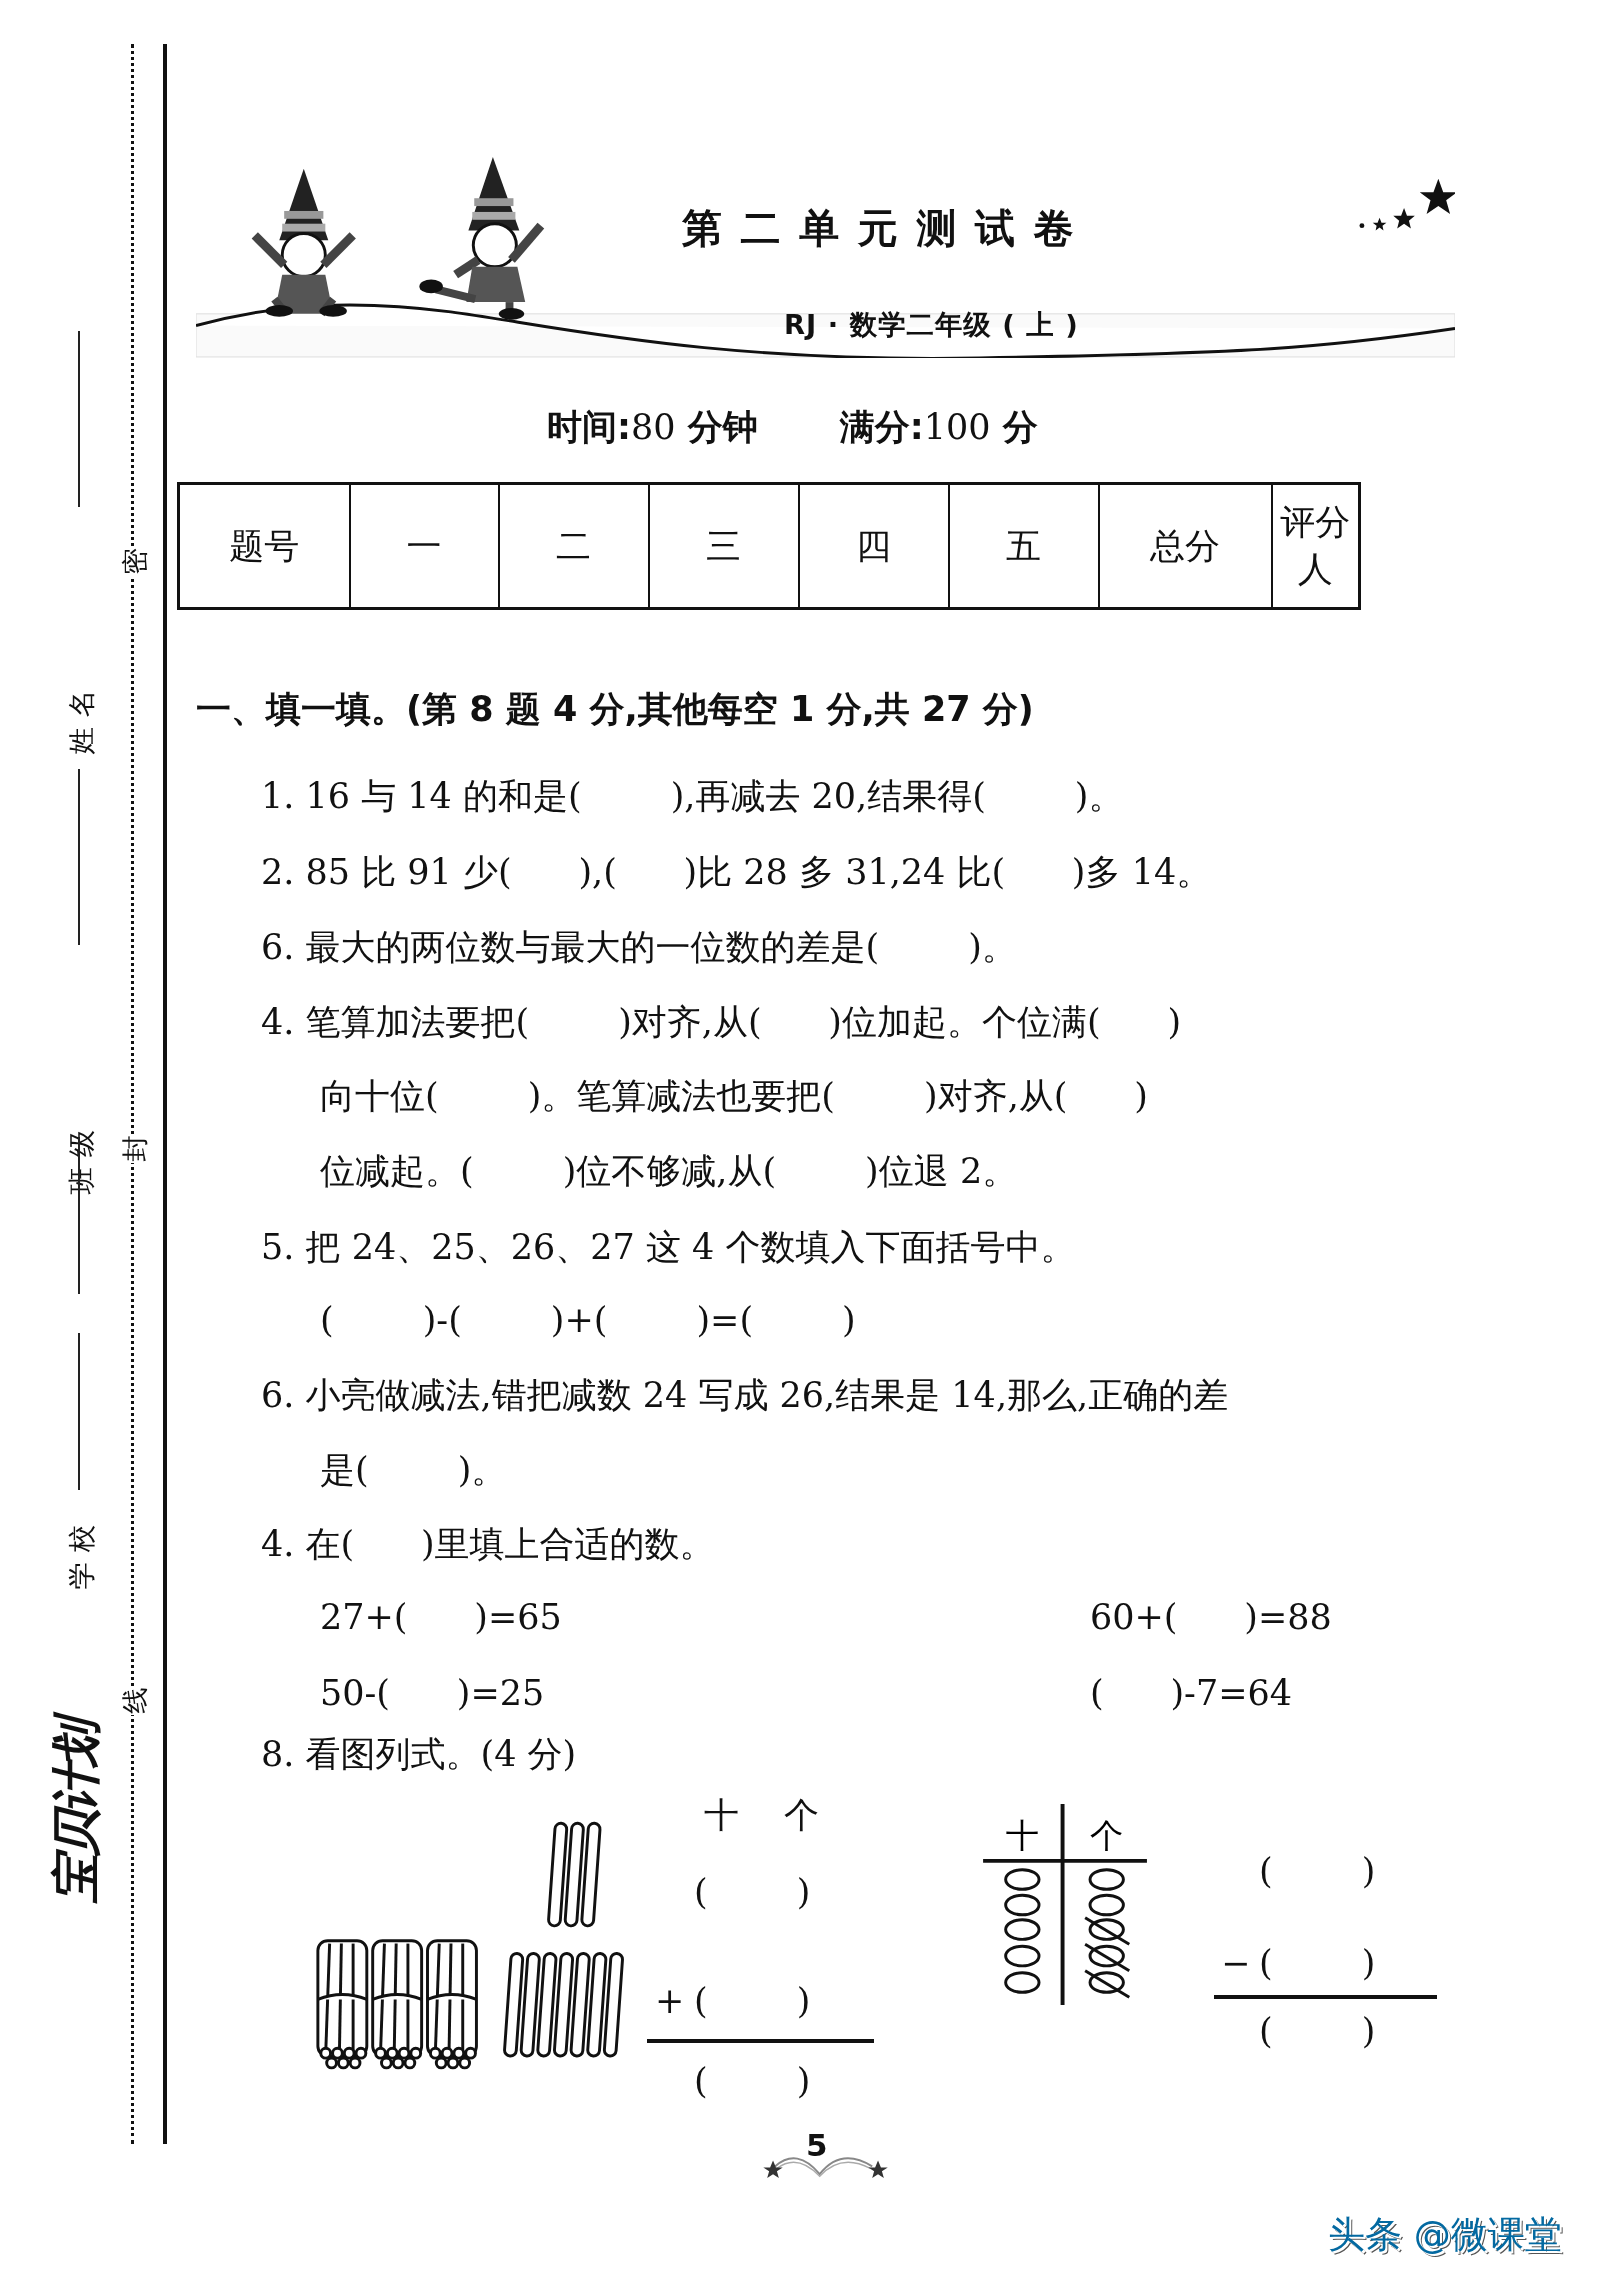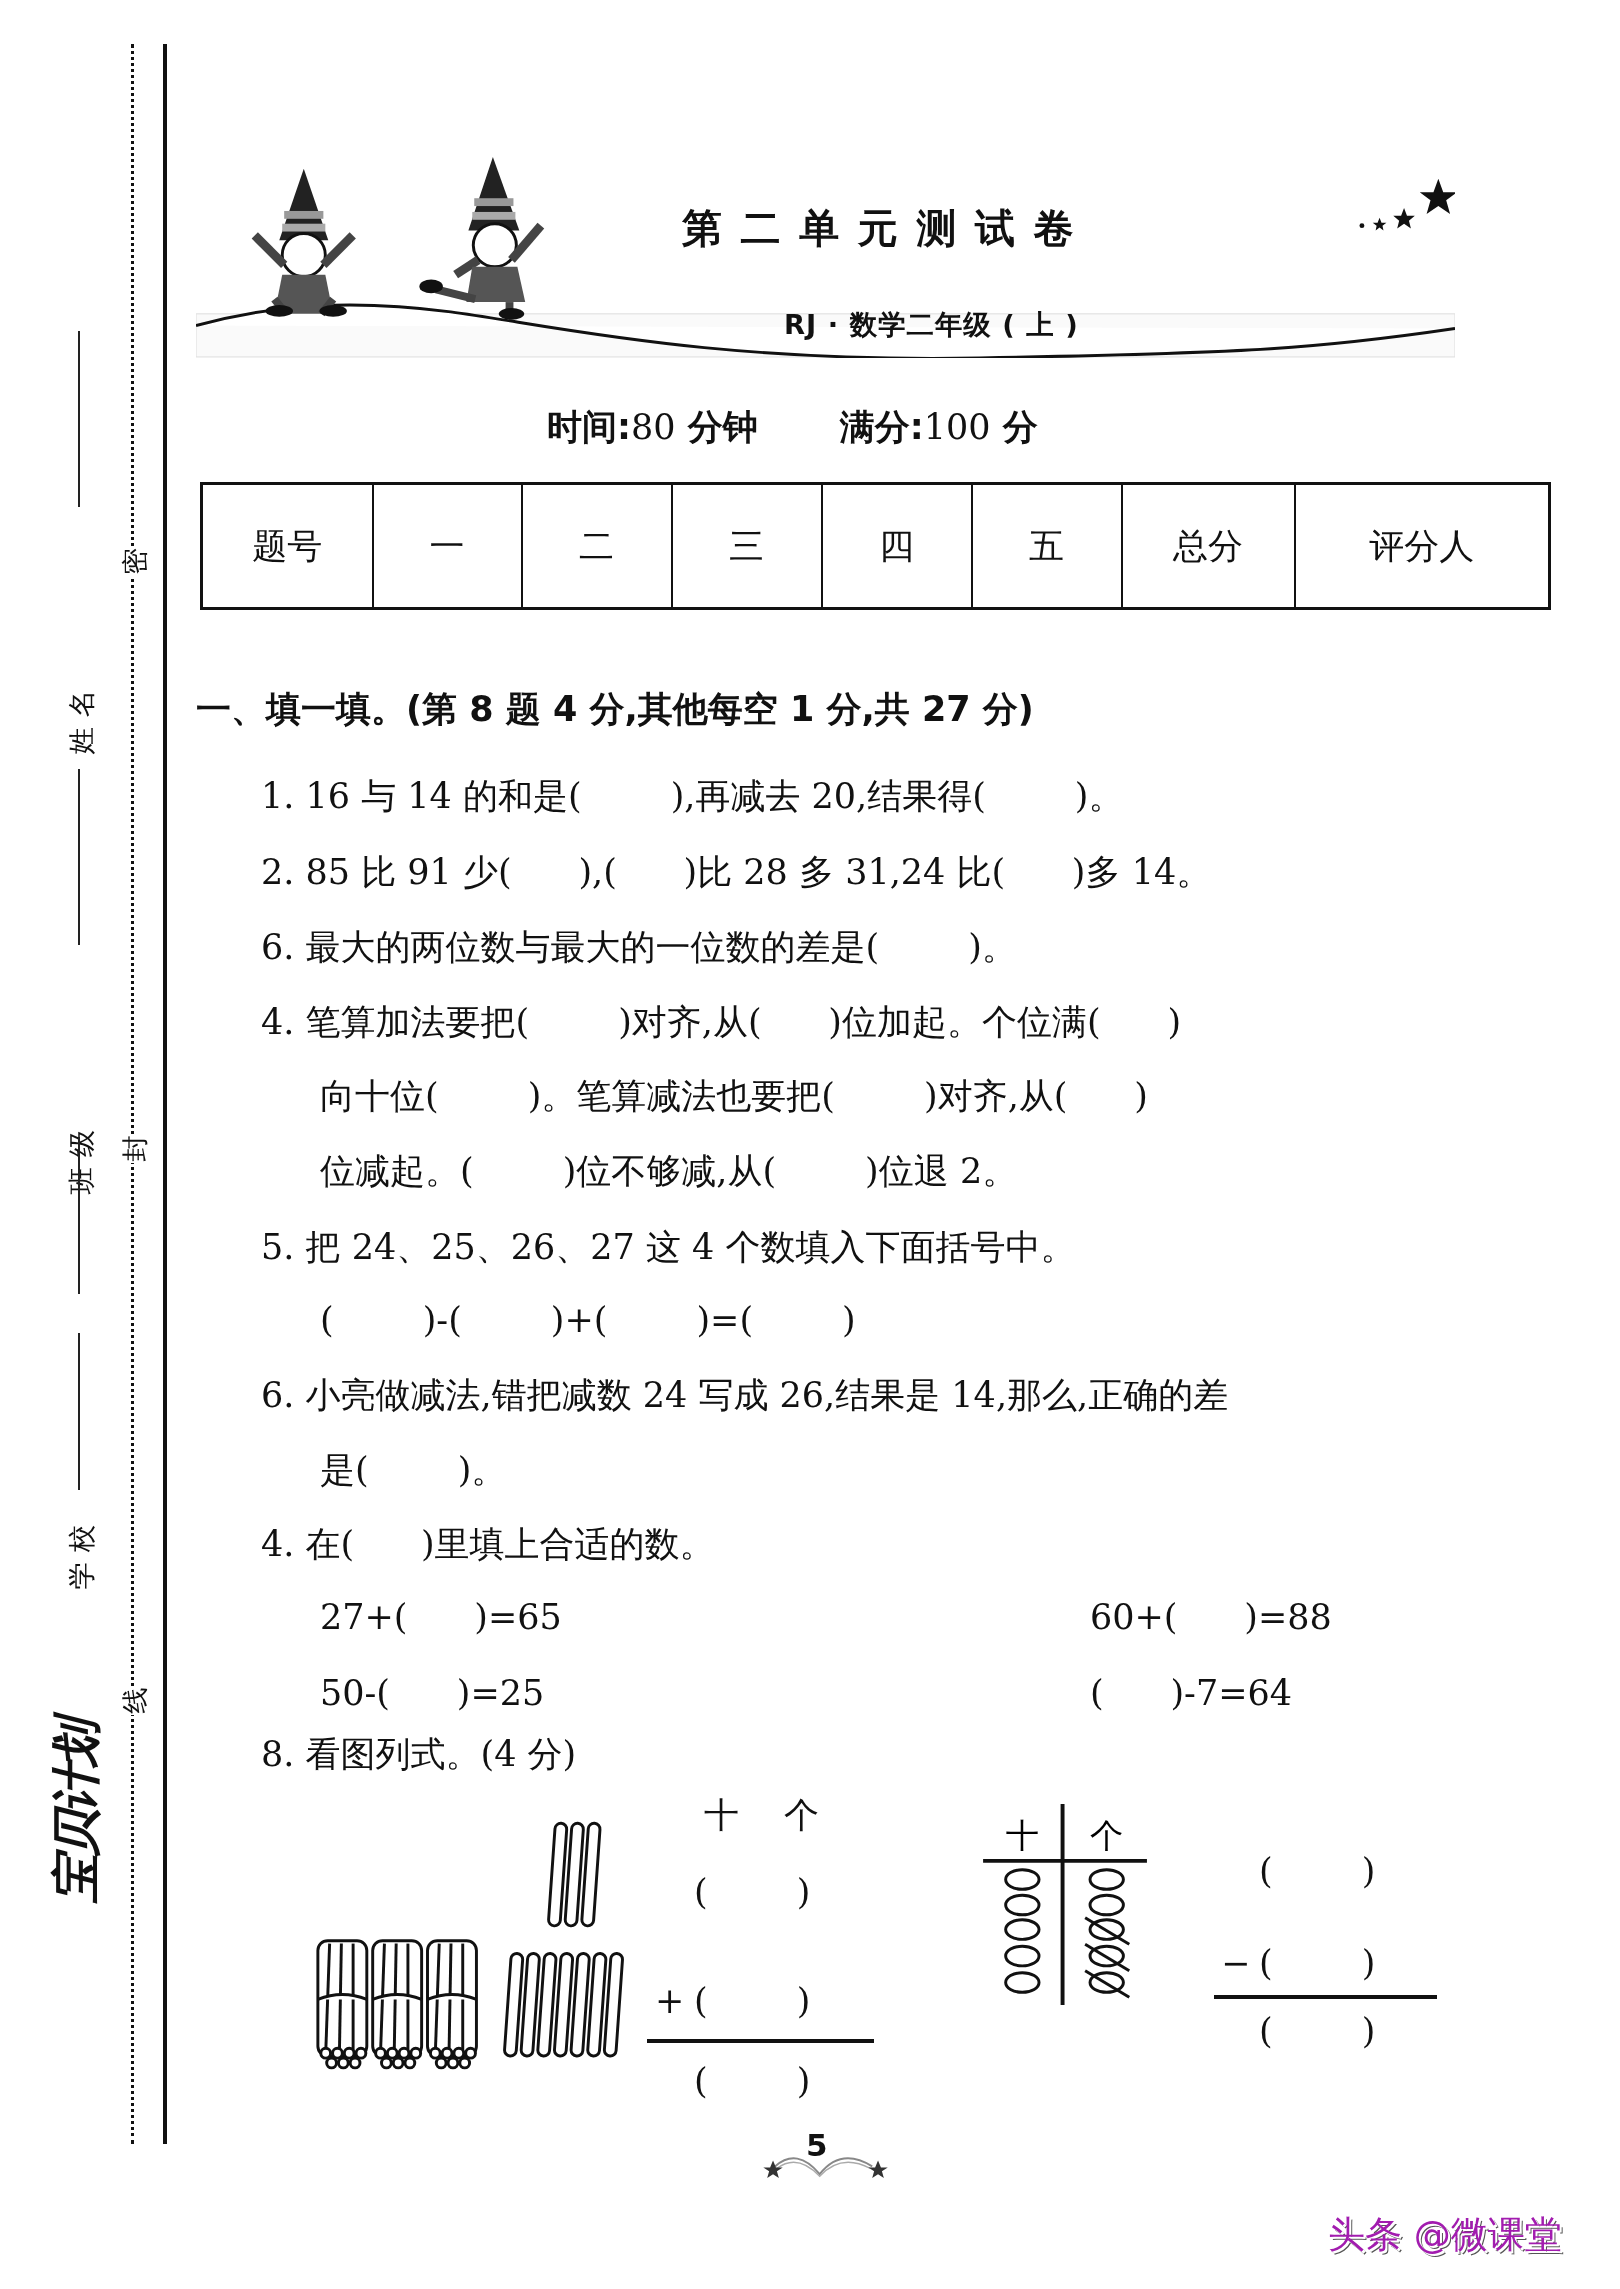--- a/index.html
+++ b/index.html
@@ -18,33 +18,33 @@
   
   .header-box { position: absolute; left: 196px; top: 157px; width: 1259px; height: 201px; }
   .title { position: absolute; left: 682px; top: 201px; font-family: "DejaVu Serif", serif; font-weight: bold; font-size: 40px; letter-spacing: 18.6px; white-space: nowrap; }
   .subtitle { position: absolute; left: 784px; top: 307px; font-family: "DejaVu Sans", sans-serif; font-weight: bold; font-size: 27.4px; white-space: nowrap; letter-spacing: 1px; }
 
   .meta-line { position: absolute; top: 404px; left: 547px; font-family: "DejaVu Sans", sans-serif; font-weight: bold; font-size: 35px; white-space: nowrap; }
   .meta-line .gap { display: inline-block; width: 82px; }
   .meta-line .num { font-family: "DejaVu Serif", serif; font-weight: normal; }
 
   
-  .score-table { position: absolute; left: 200px; top: 482px; width: 1351px; height: 128px; border-collapse: collapse; border: 3.9px solid #111; padding-left: 28px; }
+  .score-table { position: absolute; left: 177px; top: 482px; width: 1184px; height: 128px; border-collapse: collapse; border: 3.9px solid #111; padding-left: 28px; }
   .score-table td { border: 2px solid #111; text-align: center; font-family: "DejaVu Sans", sans-serif; font-size: 35px; height: 63px; padding: 0; }
 
   
   .line { position: absolute; font-size: 35px; line-height: 43px; white-space: pre; font-family: "DejaVu Serif", "Liberation Serif", serif; margin-top: 24px; }
   .section-head { position: absolute; left: 196px; top: 676px; font-family: "DejaVu Sans", sans-serif; font-weight: bold; font-size: 35px; line-height: 43px; white-space: pre; margin-top: 12px; }
 
   
   .diag-text { position: absolute; font-size: 35px; line-height: 39px; font-family: "DejaVu Serif", serif; white-space: pre; }
   .rule { position: absolute; height: 3.9px; background: #111; }
 
   .page-num { position: absolute; left: 806px; top: 2127px; font-family: "DejaVu Sans", sans-serif; font-weight: bold; font-size: 31px; }
-  .watermark { position: absolute; left: 1328px; top: 2210px; font-family: "DejaVu Sans", sans-serif; font-size: 37px; color: #a21caf; text-shadow: 2px 2px 0 #fff, 2.9px 2.9px 0 #555; white-space: nowrap; }
+  .watermark { position: absolute; left: 1328px; top: 2210px; font-family: "DejaVu Sans", sans-serif; font-size: 37px; color: #0369a1; text-shadow: 2px 2px 0 #fff, 2.9px 2.9px 0 #555; white-space: nowrap; }
 </style>
 </head>
 <body>
 
 <div class="dot-line"></div>
 <div class="solid-line"></div>
 
 <div class="seal-char" style="top:545px">密</div>
 <div class="seal-char" style="top:1132px">封</div>
 <div class="seal-char" style="top:1684px">线</div>

